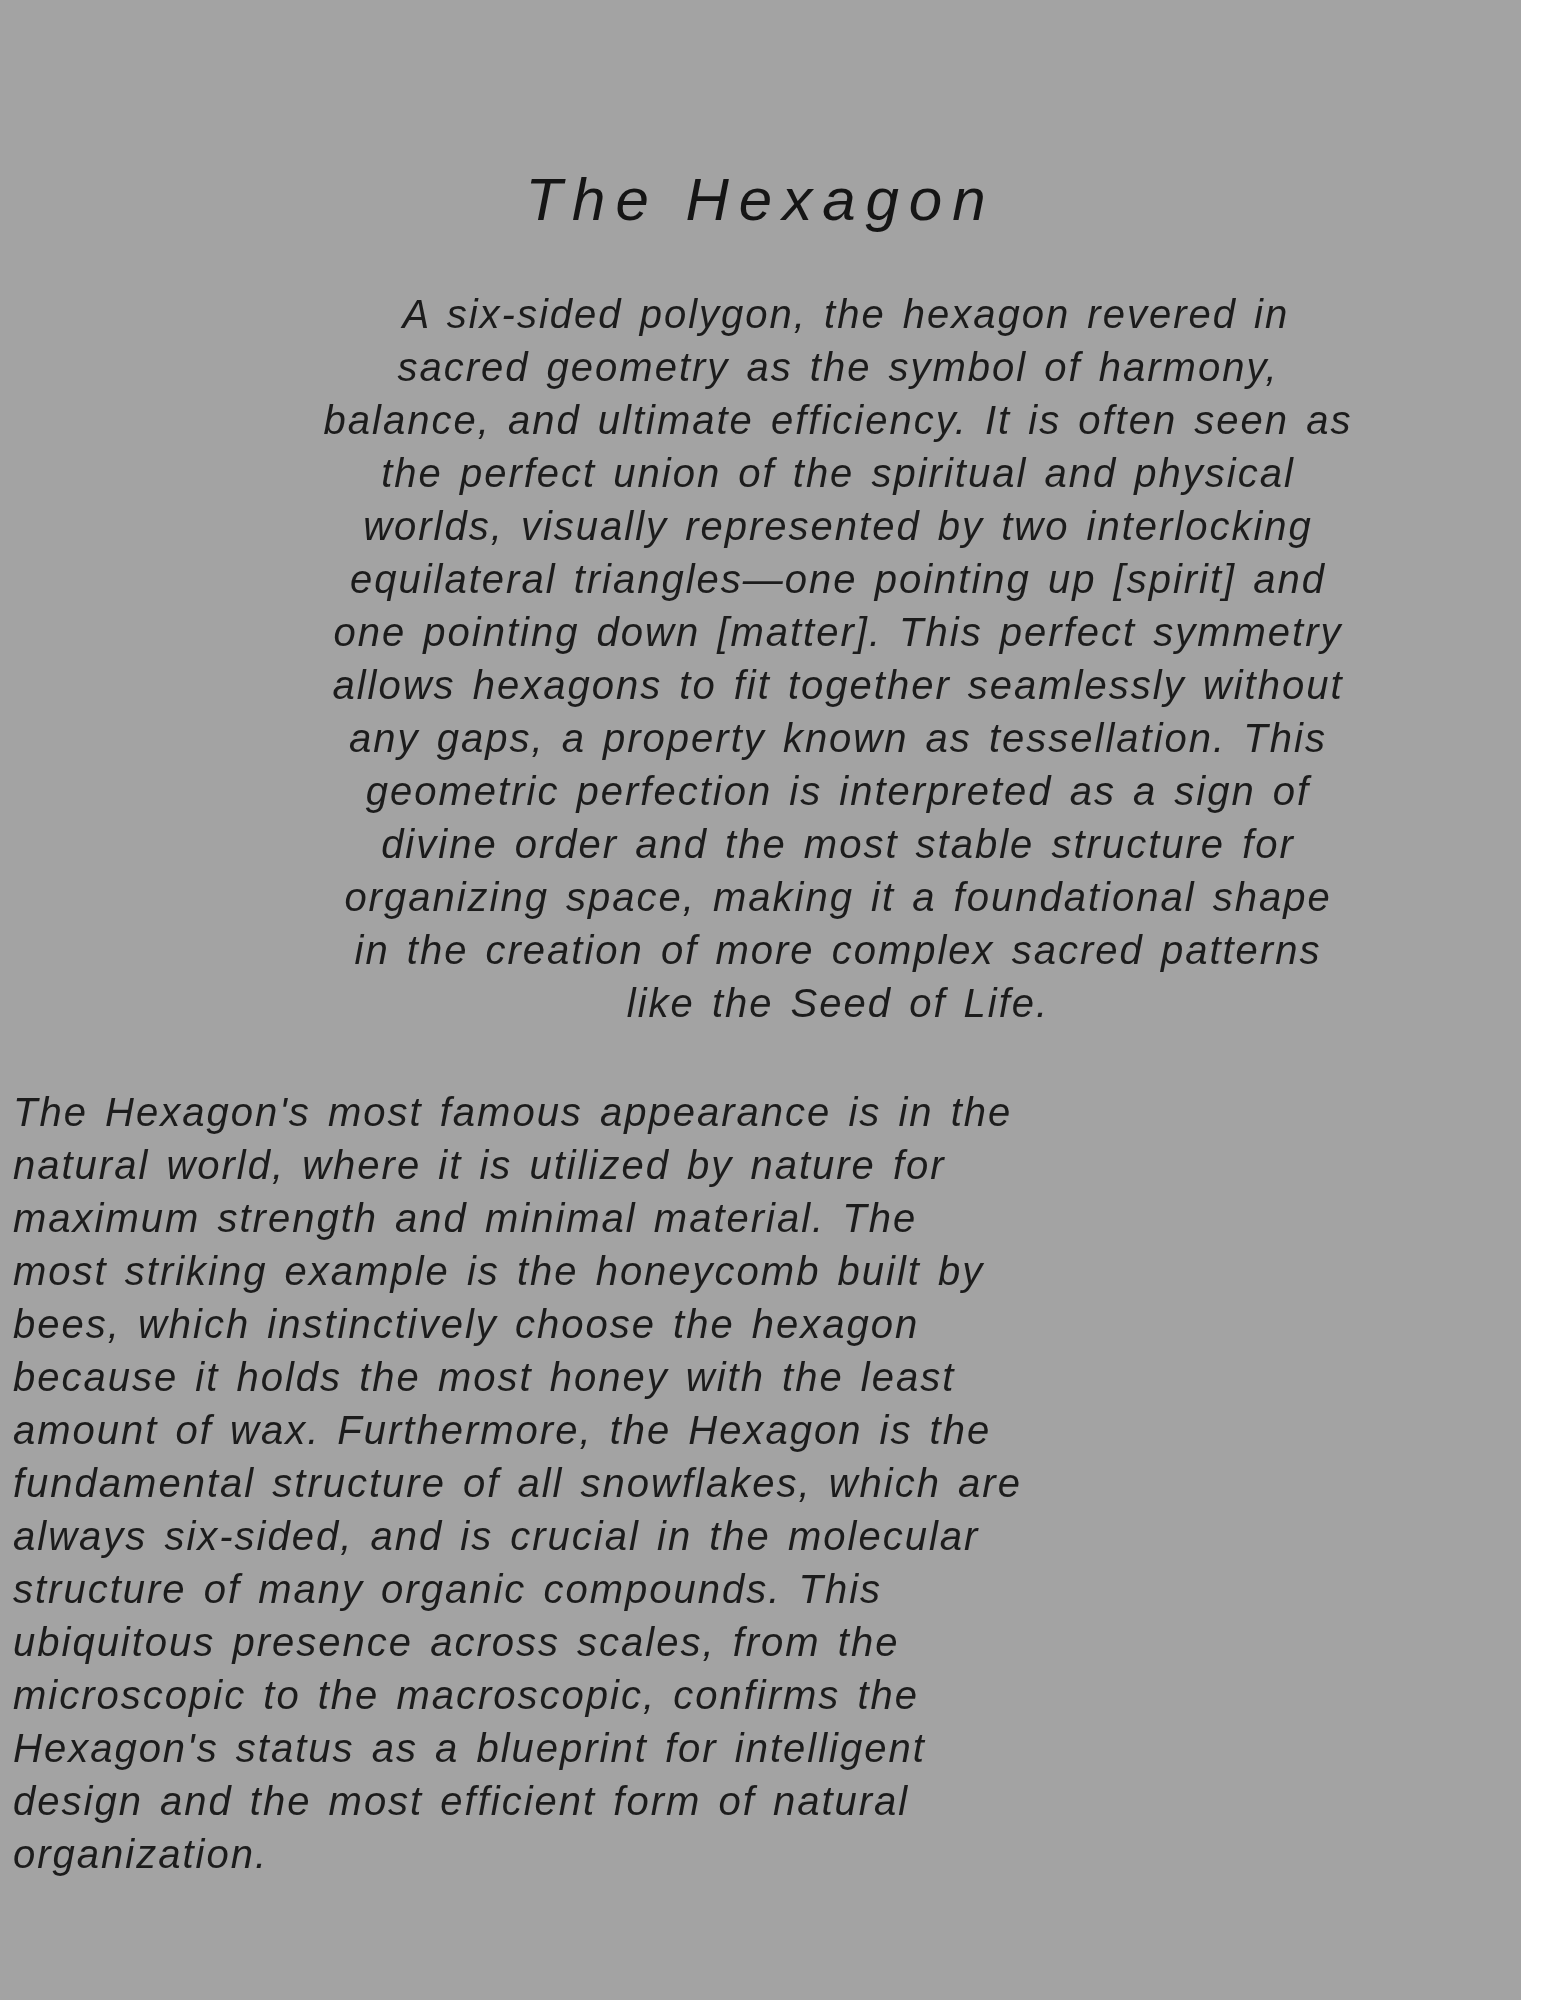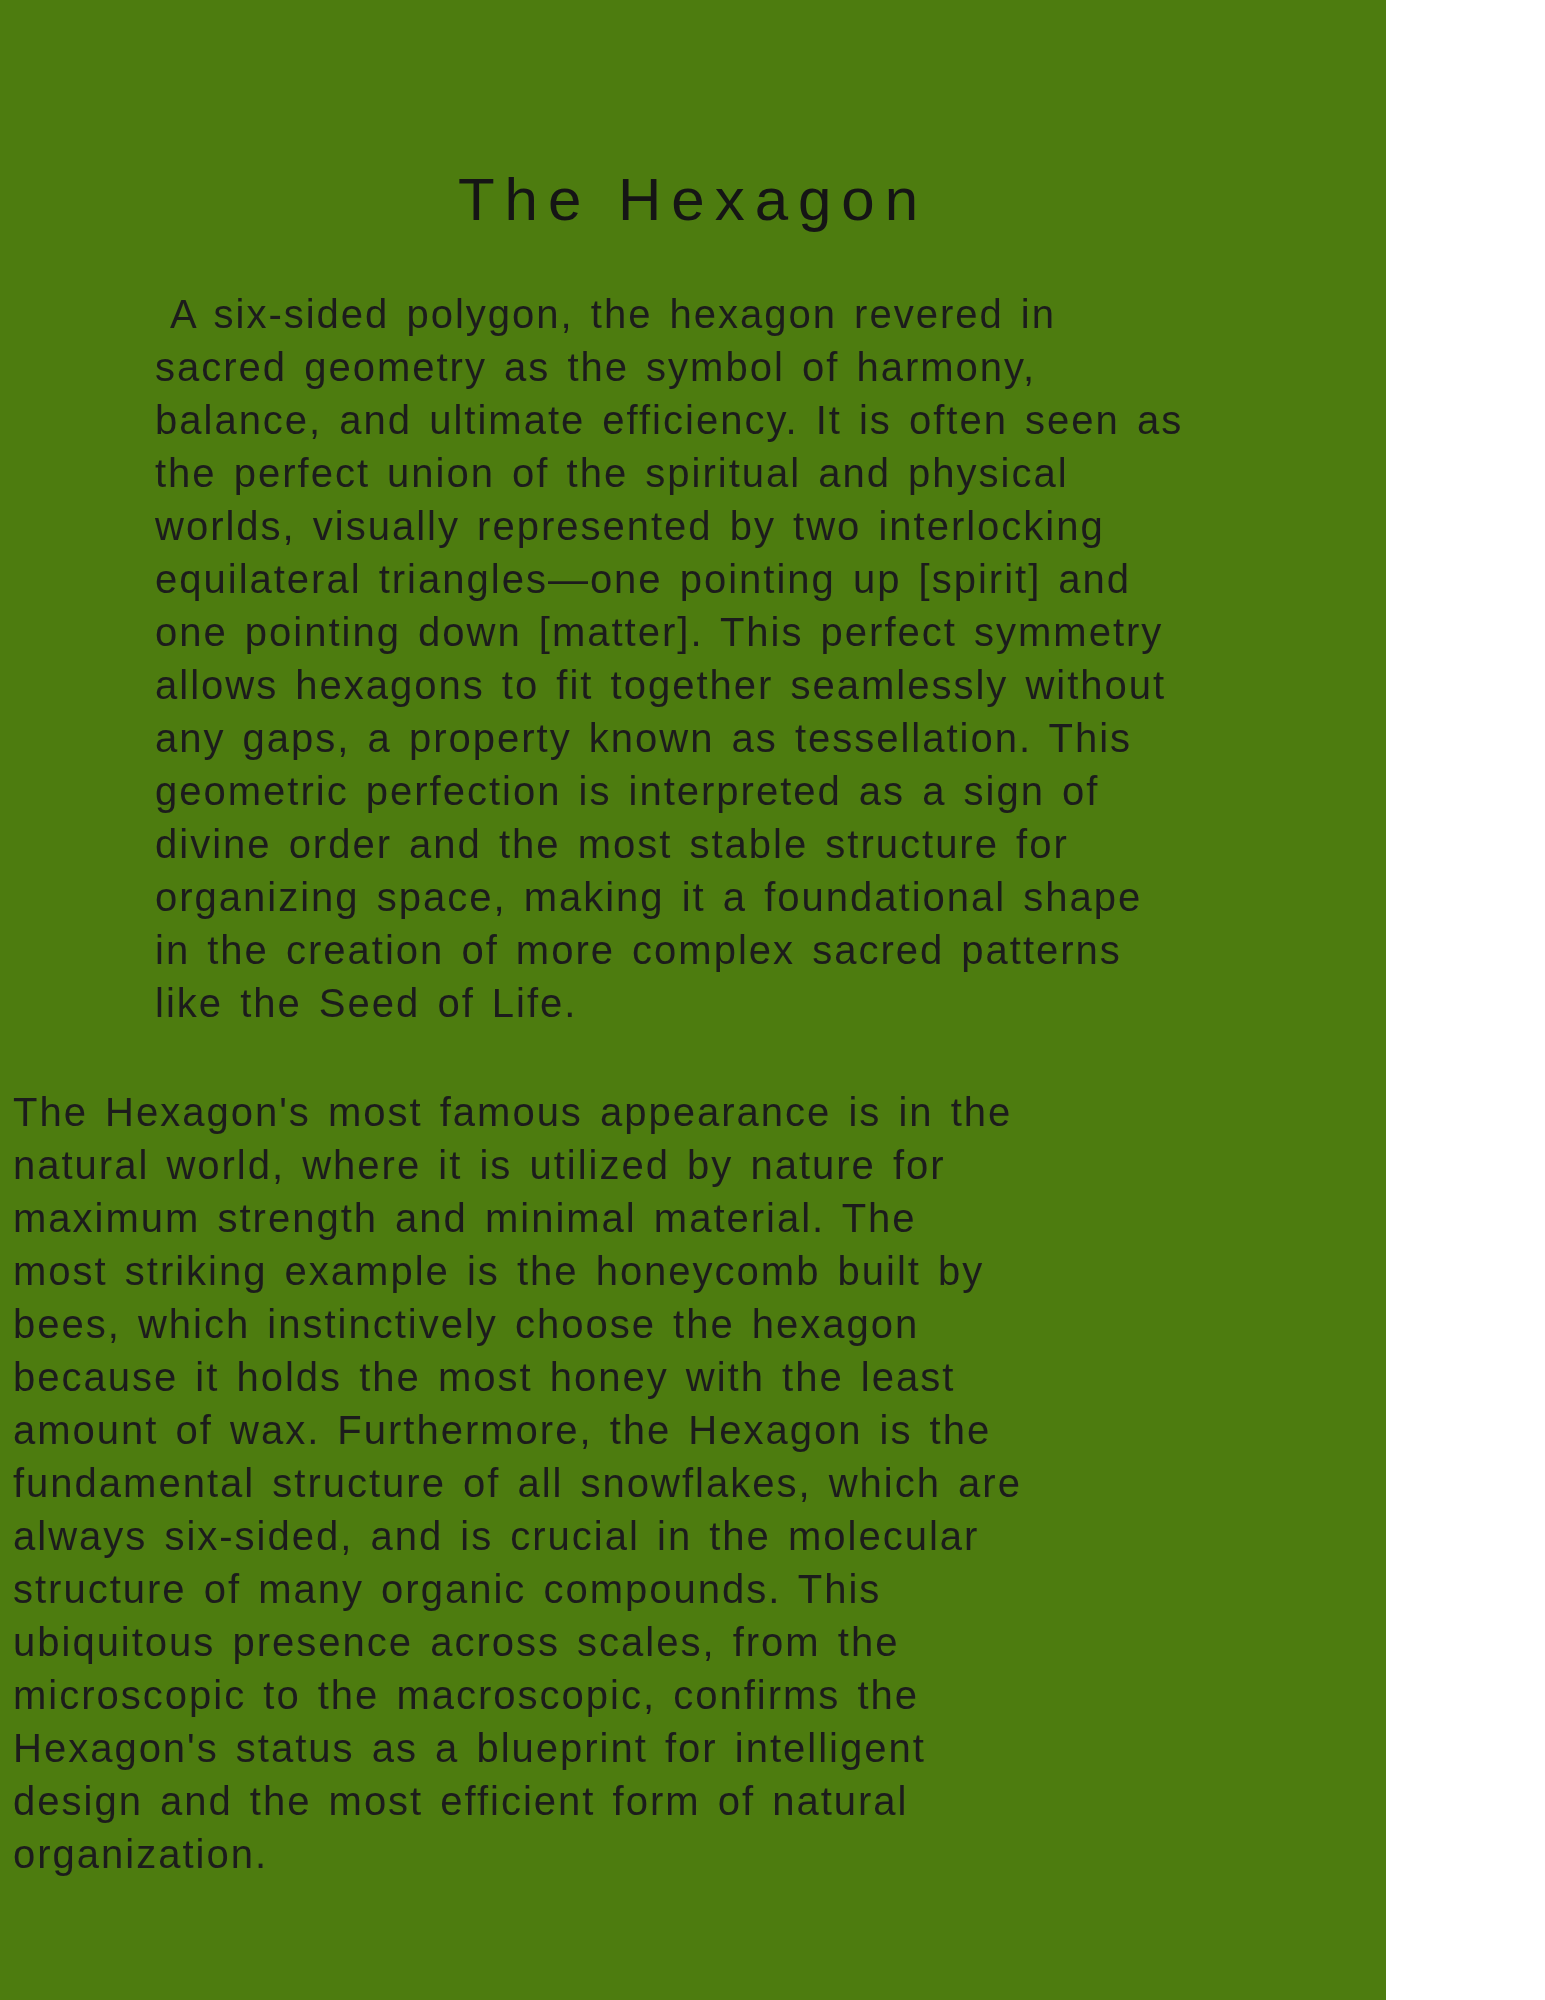--- a/index.html
+++ b/index.html
@@ -2,26 +2,27 @@
 <html><head>
 <meta charset="utf-8">
 <style>
   html, body {
     margin: 0;
     padding: 0;
     background: #ffffff;
   }
   .page {
     position: relative;
-    width: 1386px;
+    width: 1521px;
     height: 2000px;
-    background: #4d7c0f;
+    background: #a3a3a3;
     color: #1c1c1c;
     font-family: "Liberation Sans", "DejaVu Sans", sans-serif;
     overflow: hidden;
+    font-style: italic;
   }
   .doc-title {
     margin: 0;
     padding-top: 170px;
     text-align: center;
     font-size: 60px;
     line-height: 60px;
     font-weight: 400;
     letter-spacing: 10px;
     color: #151515;
@@ -30,21 +31,21 @@
     margin: 0;
     padding-left: 155px;
     font-size: 40px;
     line-height: 53px;
     font-weight: 400;
     letter-spacing: 2px;
     word-spacing: 4px;
     white-space: pre;          
     color: #1c1c1c;
   }
-  .para-1 { margin-top: 58px; }
+  .para-1 { margin-top: 58px; text-align: center; }
   .para-2 { margin-top: 56px; padding-left: 13px; }
 </style>
 </head>
 <body>
 
 <div class="page">
   <h1 class="doc-title">The Hexagon</h1>
 
   <p class="body-text para-1"> A six-sided polygon, the hexagon revered in
 sacred geometry as the symbol of harmony,

